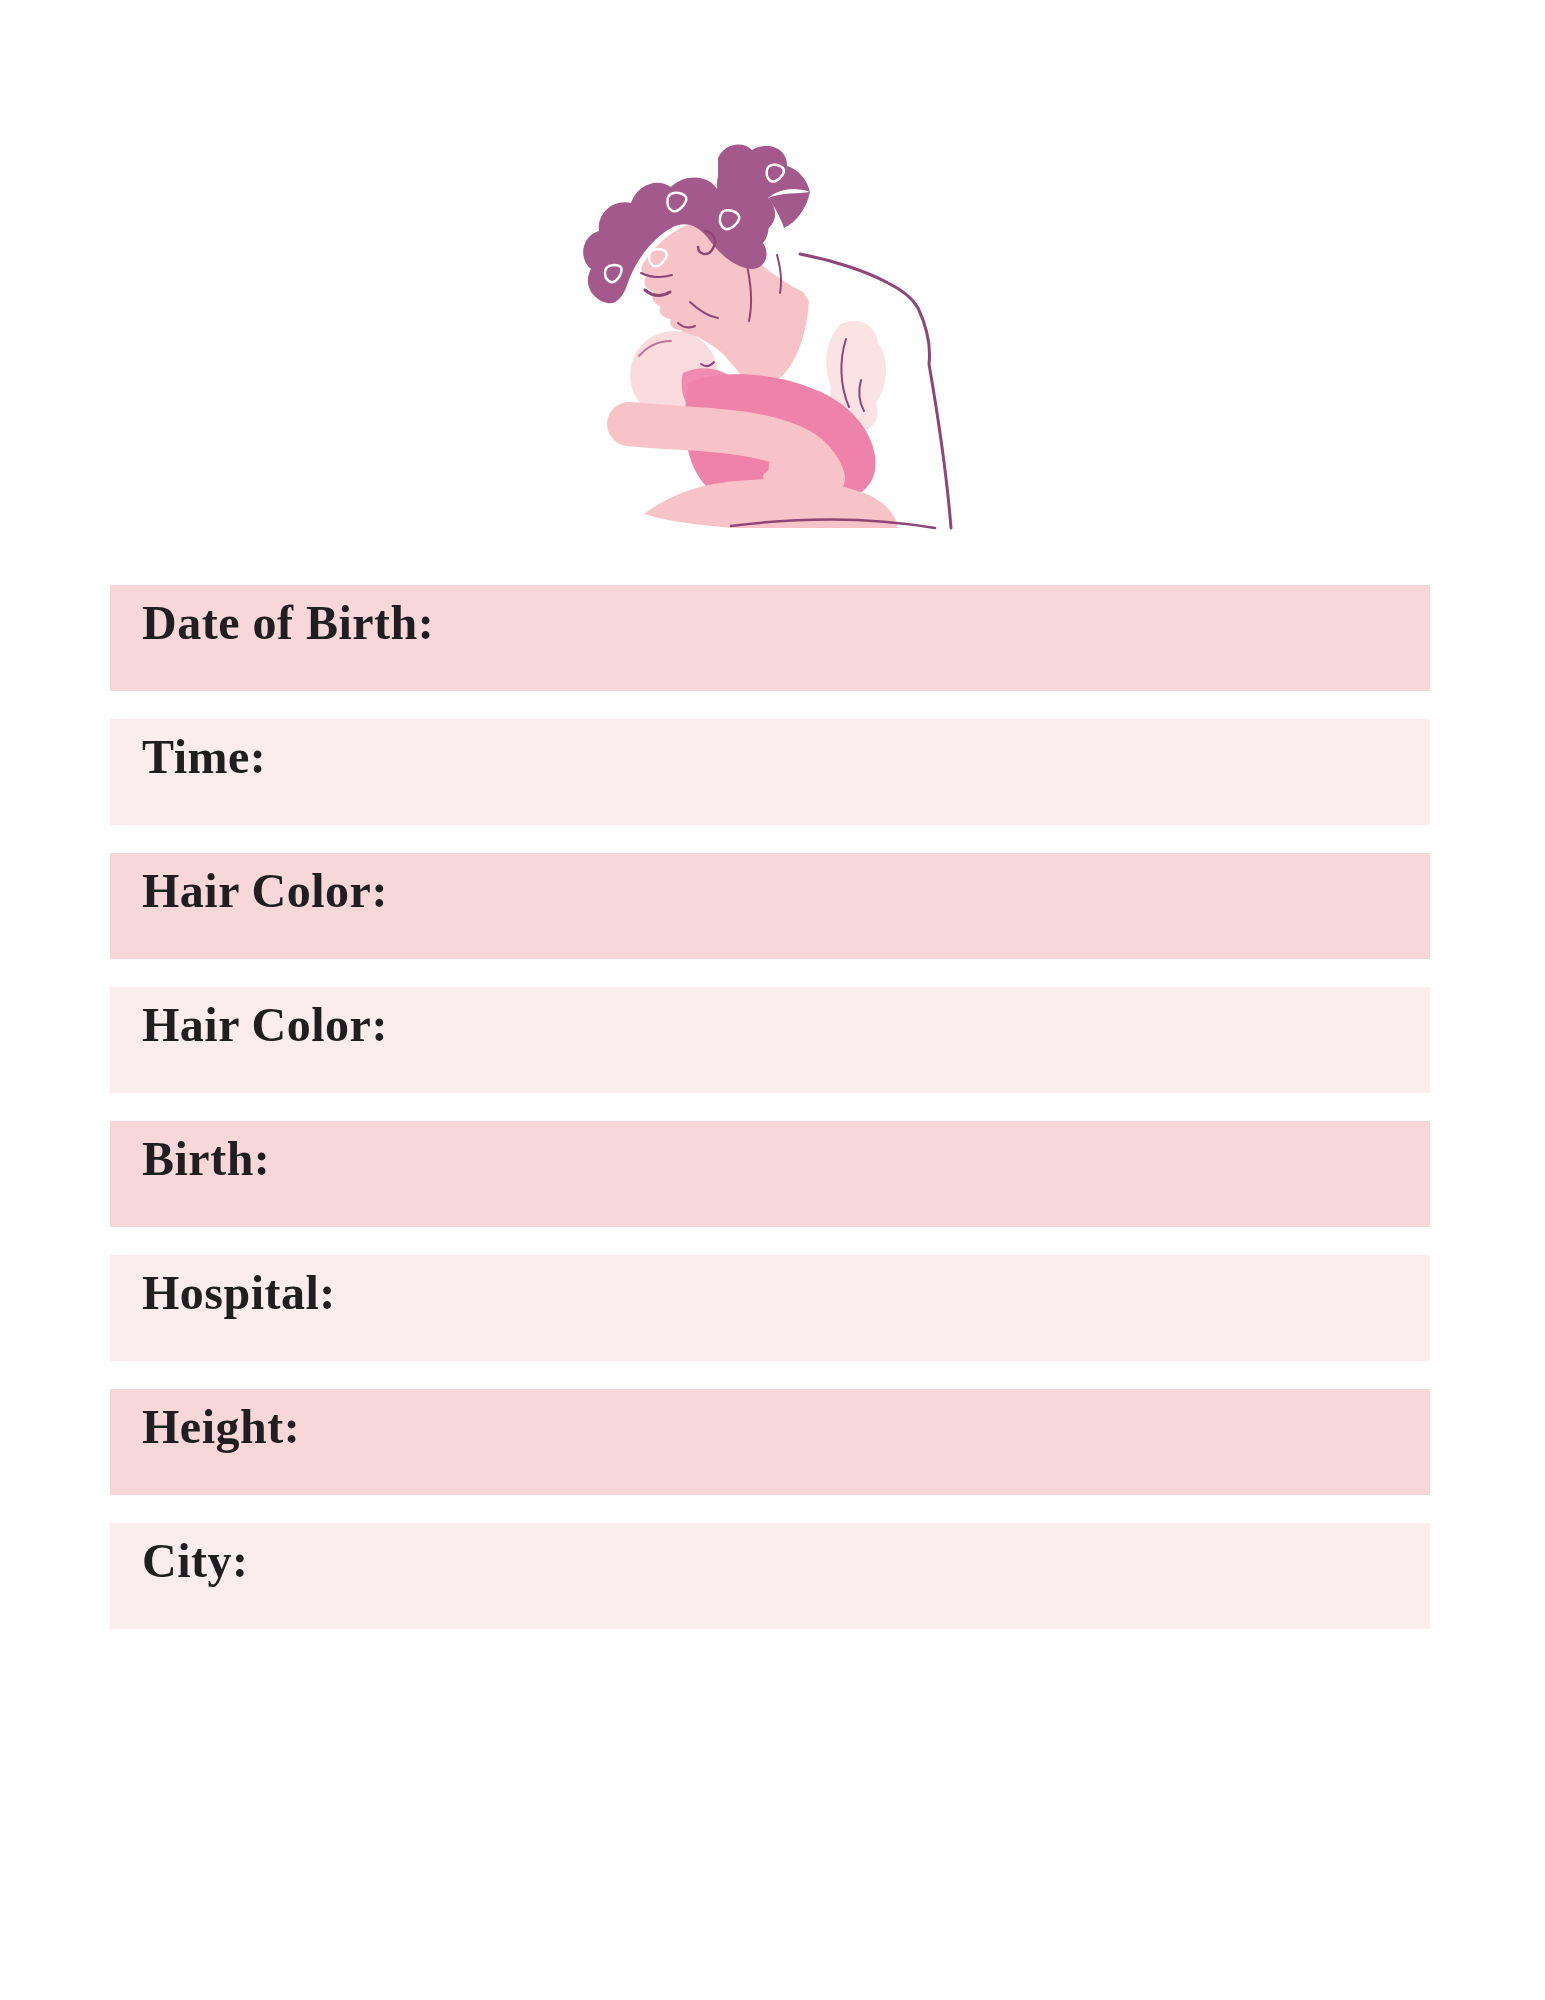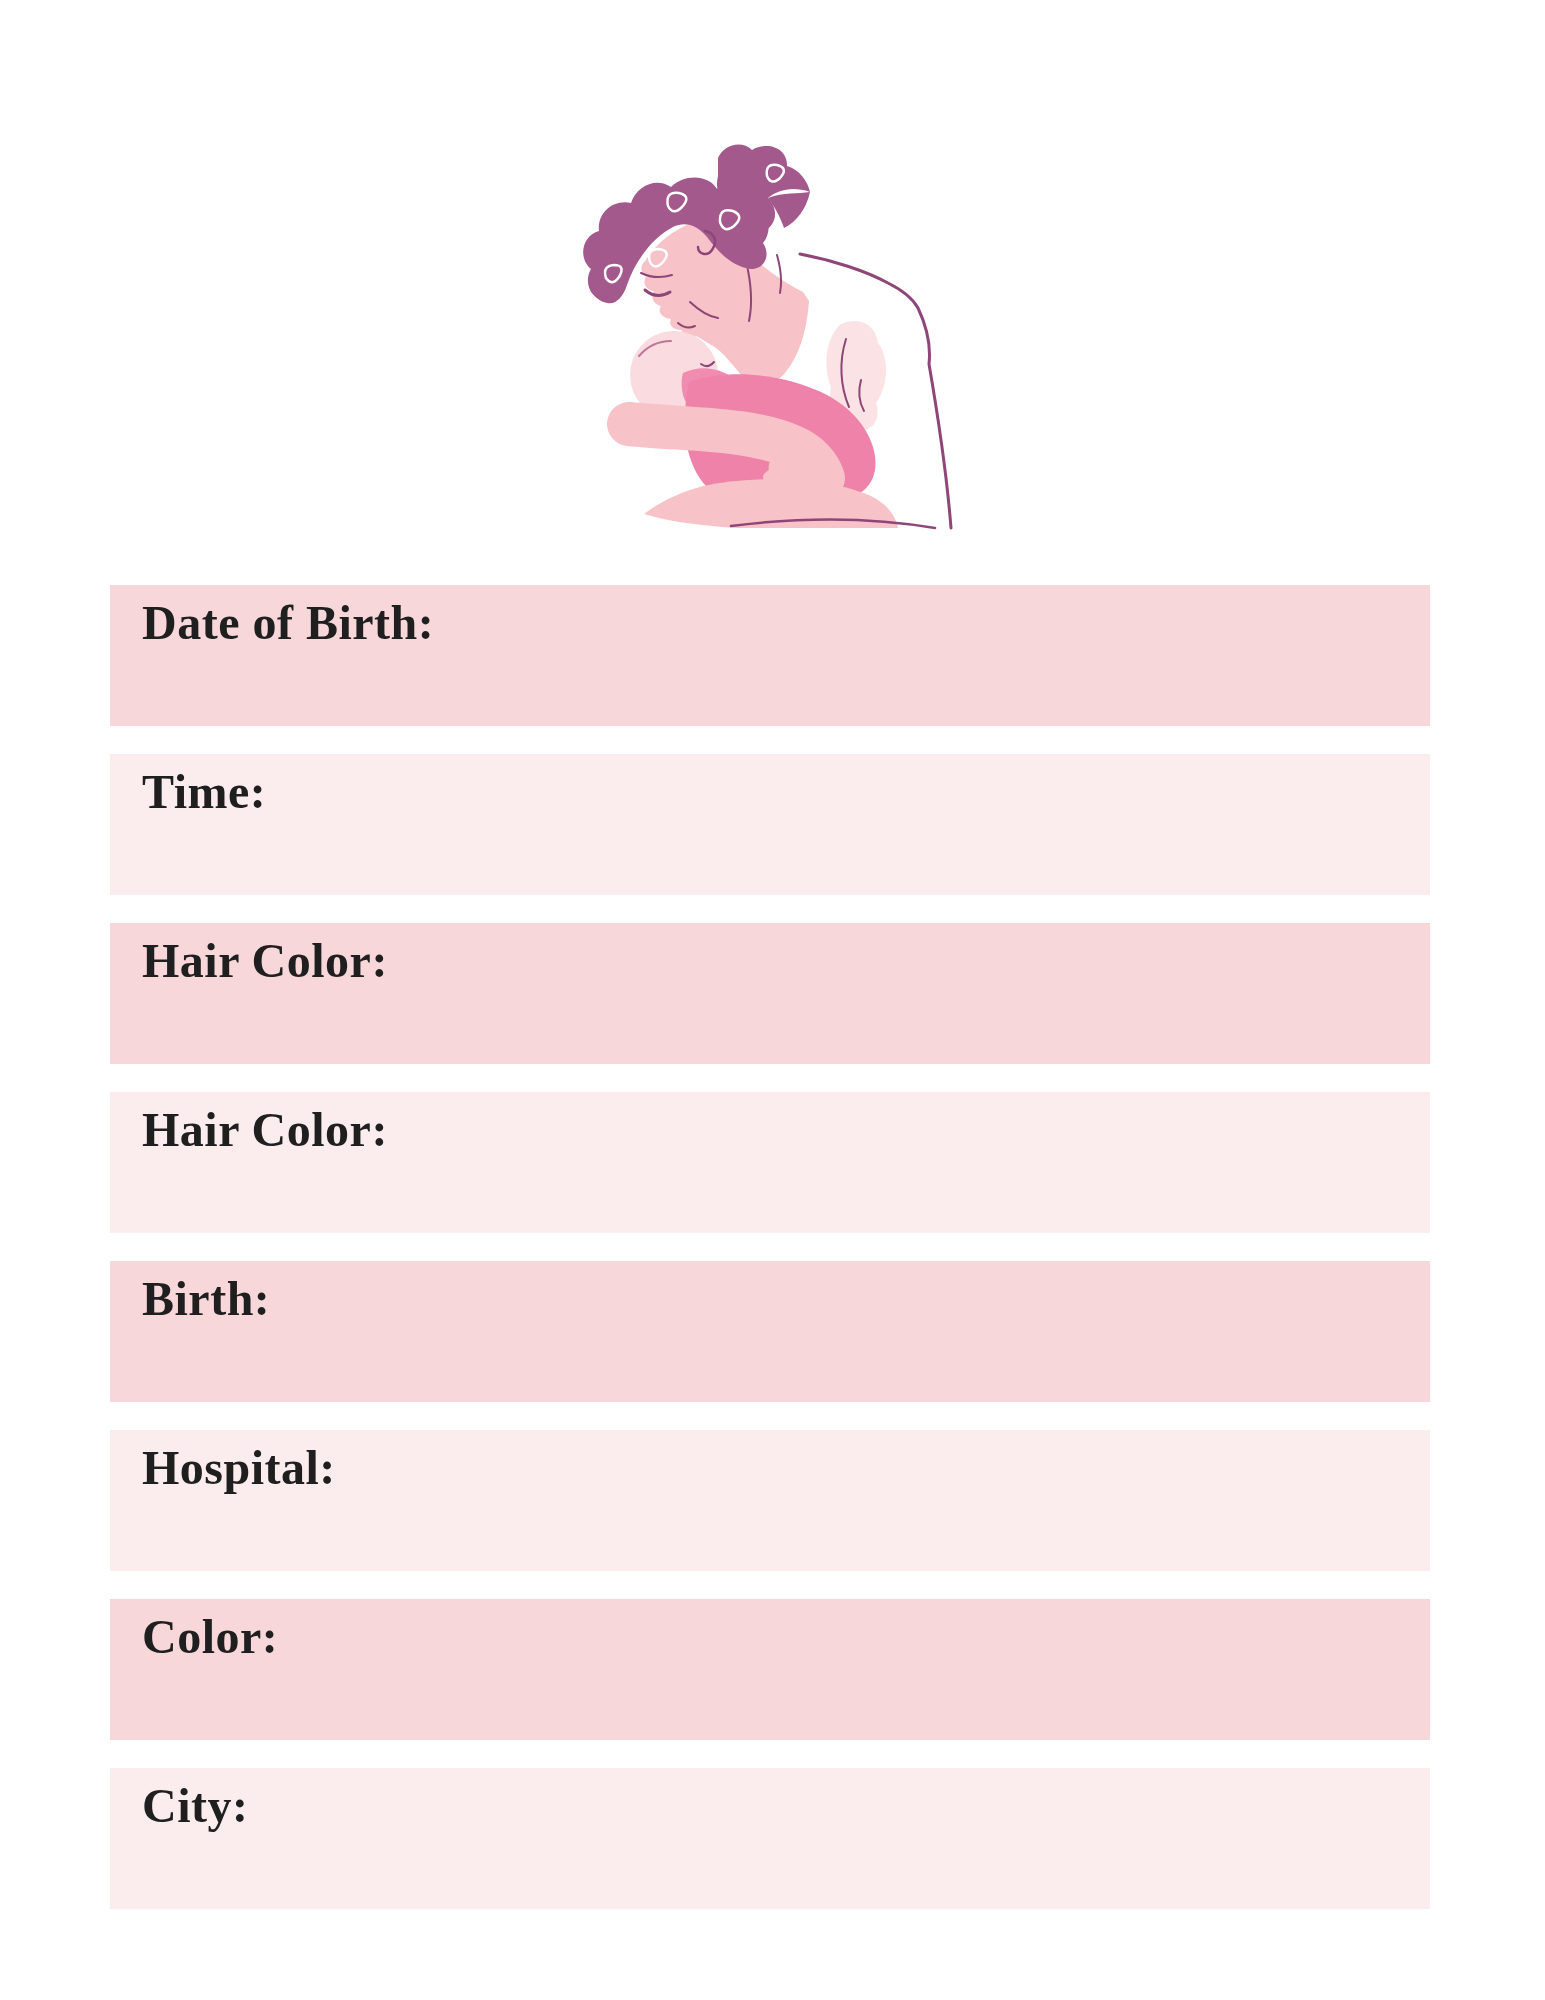--- a/index.html
+++ b/index.html
@@ -19,21 +19,21 @@
     position:relative;width:1545px;height:2000px;
     background:var(--page-bg);overflow:hidden;
   }
   .illustration{
     position:absolute;left:540px;top:128px;width:440px;height:424px;
   }
   .form{
     position:absolute;left:110px;top:585px;width:1320px;
   }
   .row{
-    height:141px;
+    height:106px;
     margin-bottom:28px;
     padding:12px 0 0 32px;
   }
   .row:nth-child(odd){background:var(--row-odd);}
   .row:nth-child(even){background:var(--row-even);}
   .label{
     font-size:48px;
     font-weight:700;
     color:var(--label);
     letter-spacing:.5px;
@@ -131,20 +131,20 @@
     <div class="row">
       <span class="label">Hair Color:</span>
     </div>
     <div class="row">
       <span class="label">Birth:</span>
     </div>
     <div class="row">
       <span class="label">Hospital:</span>
     </div>
     <div class="row">
-      <span class="label">Color:</span>
+      <span class="label">Height:</span>
     </div>
     <div class="row">
       <span class="label">City:</span>
     </div>
   </div>
 
 </div>
 
 </body></html>

